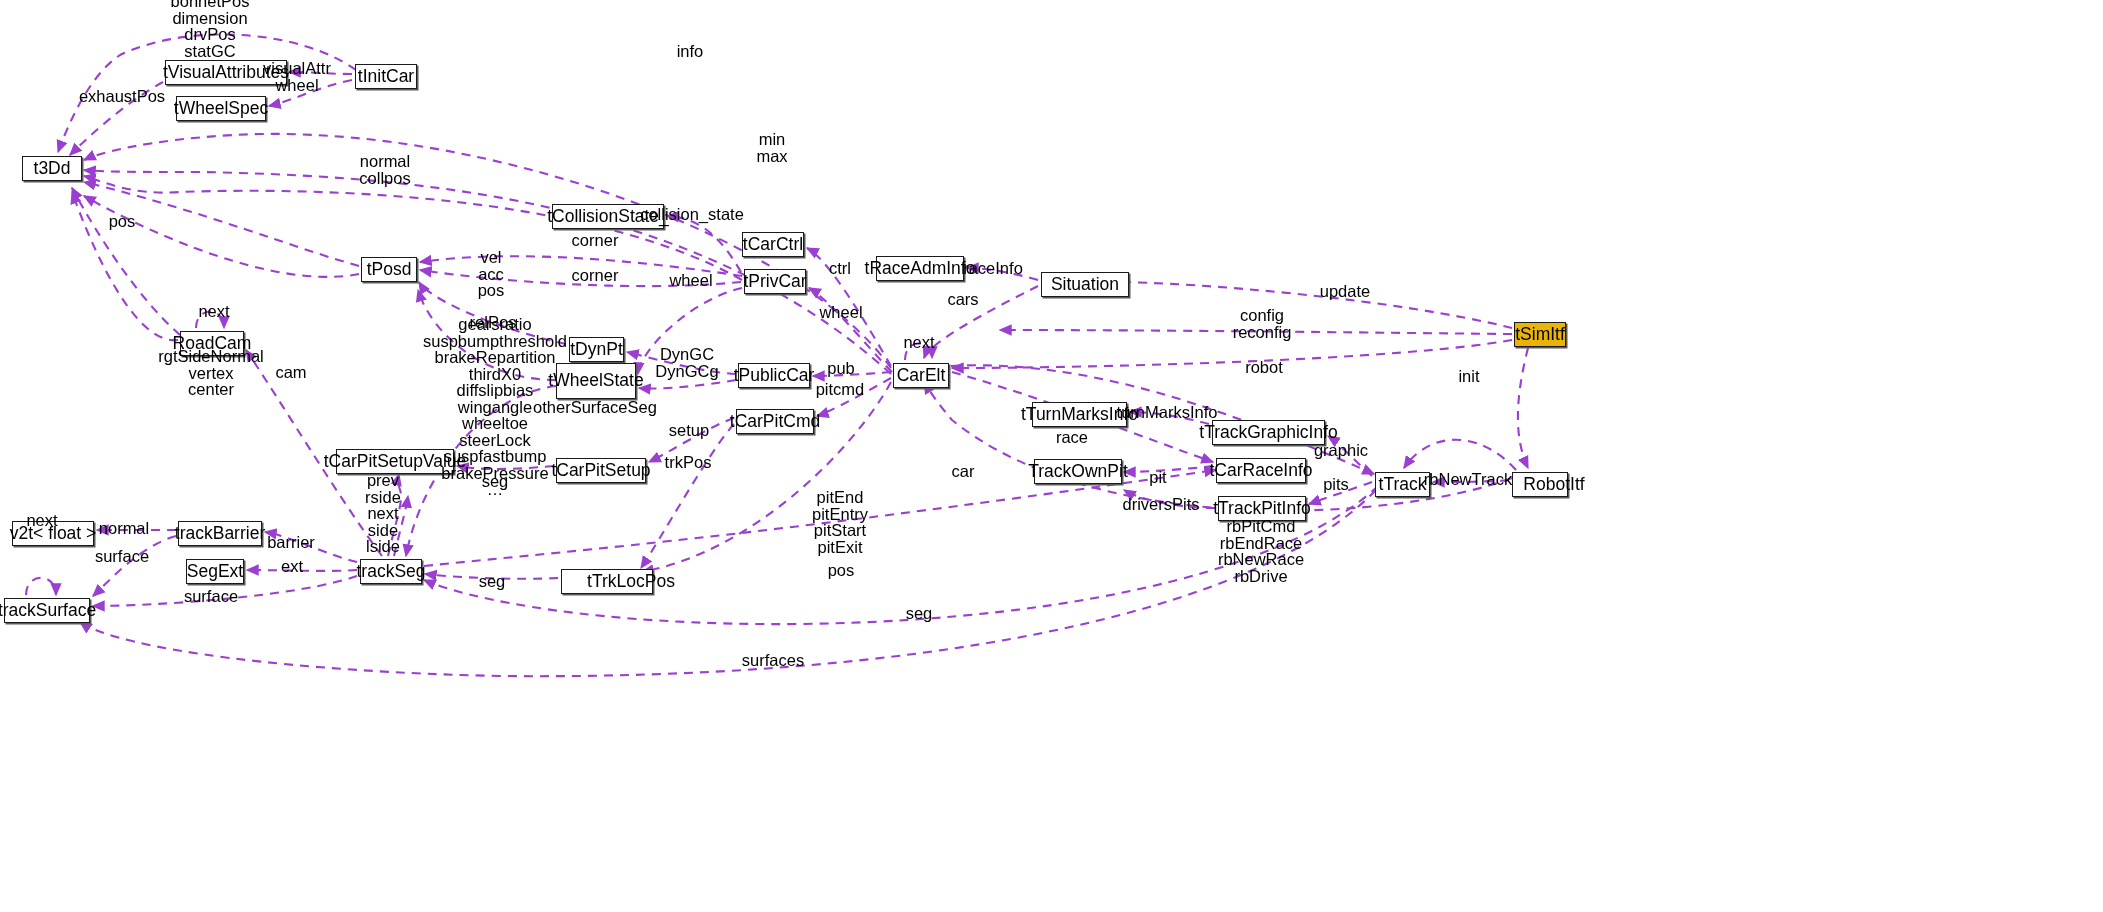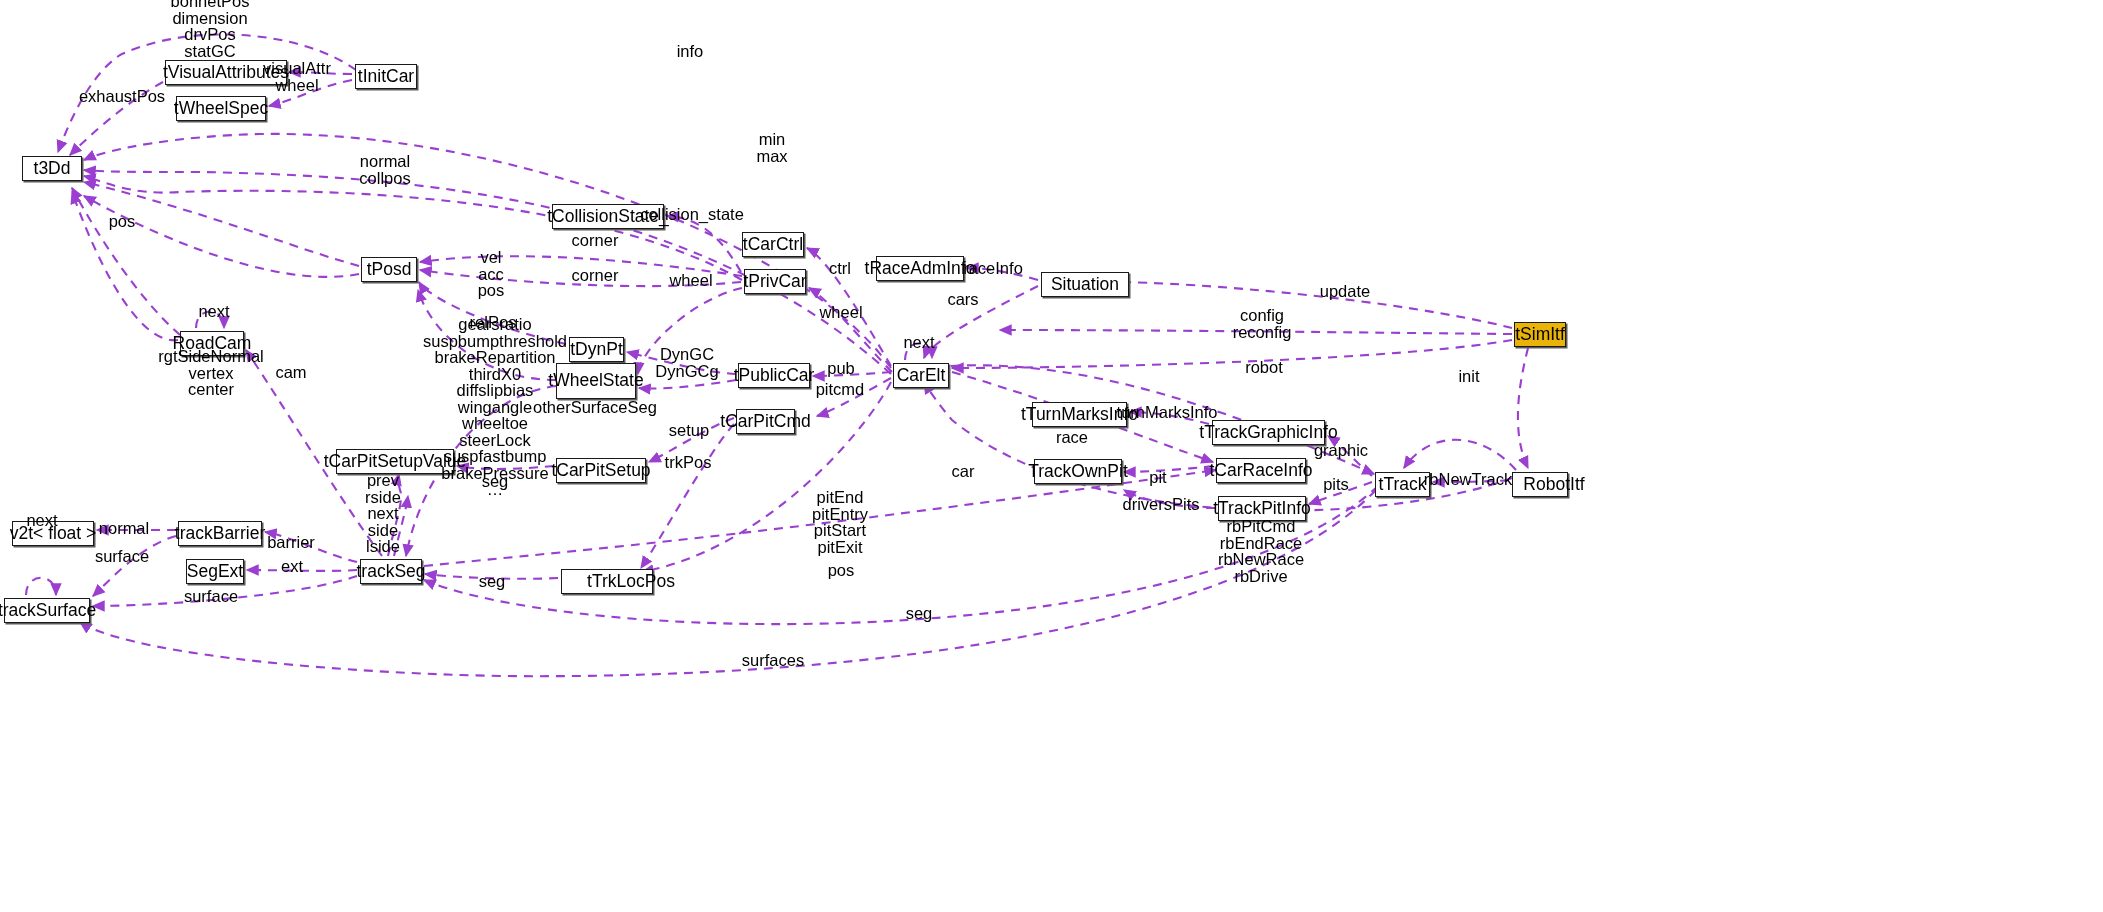--- a/index.html
+++ b/index.html
@@ -215,21 +215,21 @@
     </div>
   <div class="node" style="left:876px;top:256px;width:88px;height:25px;">
       <span>tRaceAdmInfo</span>
     </div>
   <div class="node" style="left:1041px;top:272px;width:88px;height:25px;">
       <span>Situation</span>
     </div>
   <div class="node filled" style="left:1514px;top:322px;width:52px;height:25px;">
       <span>tSimItf</span>
     </div>
-  <div class="node" style="left:736px;top:409px;width:59px;height:25px;text-align:center;">
+  <div class="node" style="left:736px;top:409px;width:78px;height:25px;text-align:center;">
       <span>tCarPitCmd</span>
     </div>
   <div class="node" style="left:1032px;top:402px;width:95px;height:25px;">
       <span>tTurnMarksInfo</span>
     </div>
   <div class="node" style="left:1212px;top:420px;width:113px;height:25px;">
       <span>tTrackGraphicInfo</span>
     </div>
   <div class="node" style="left:1216px;top:458px;width:90px;height:25px;">
       <span>tCarRaceInfo</span>

